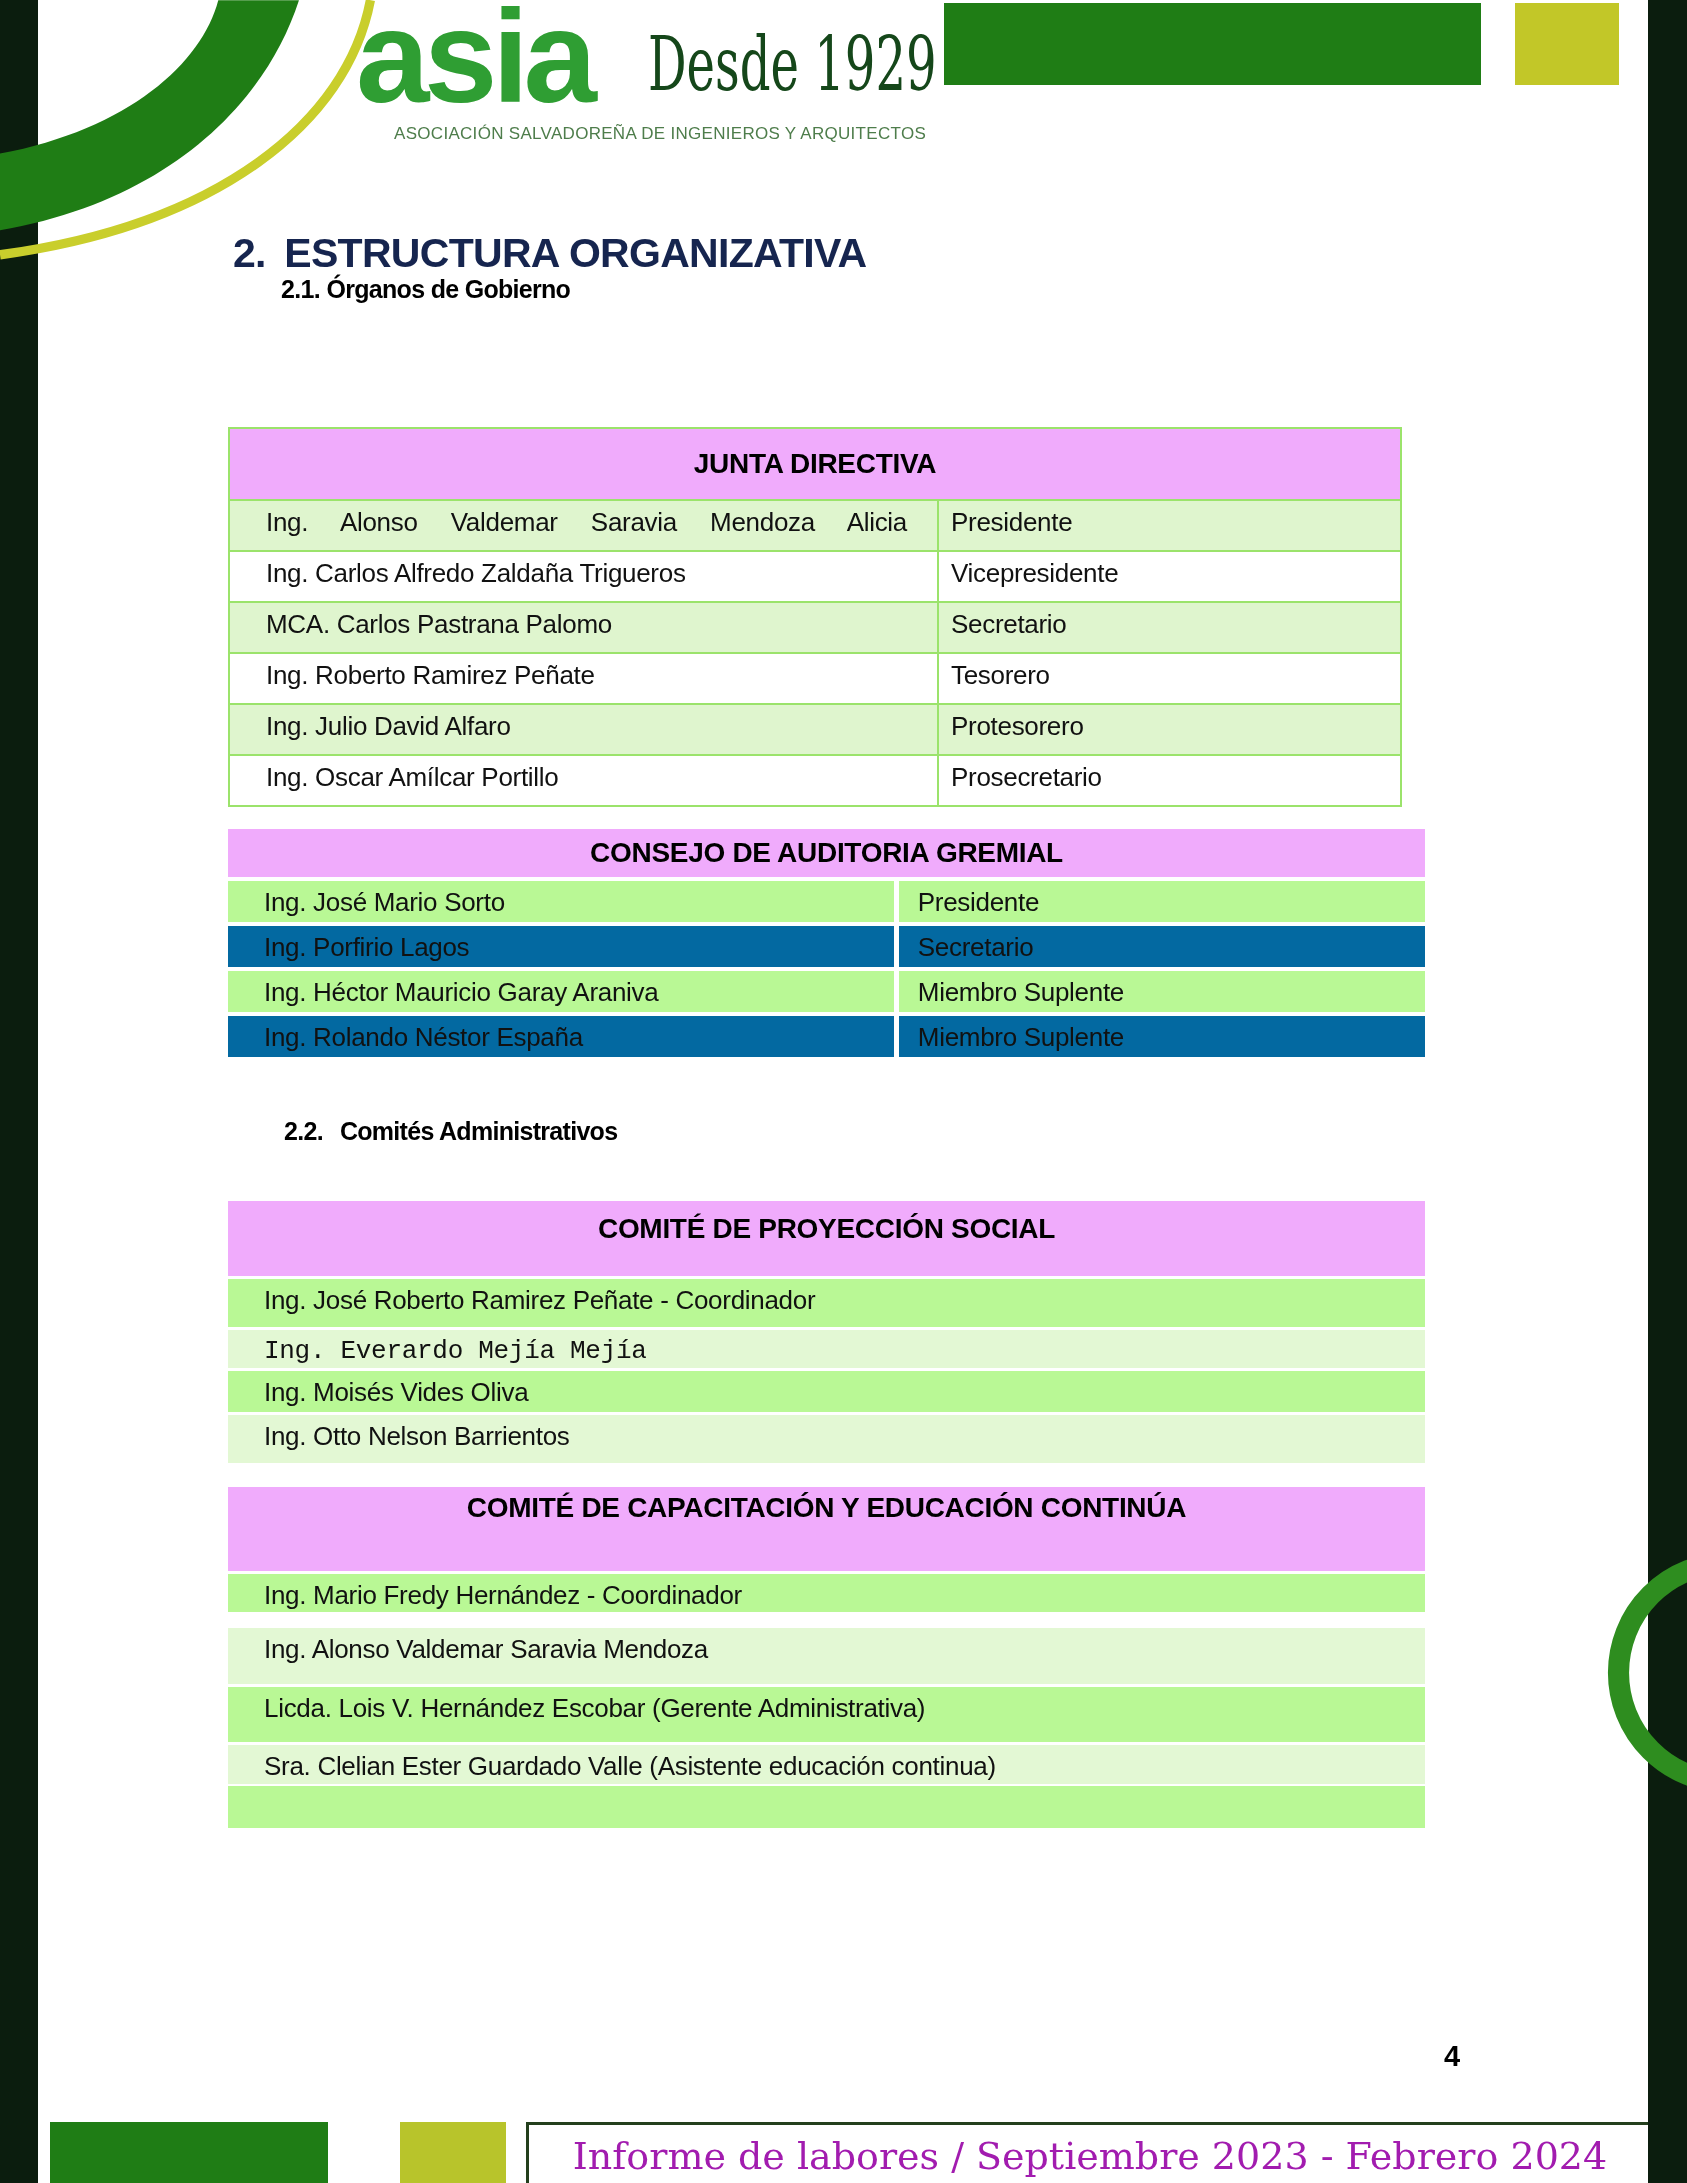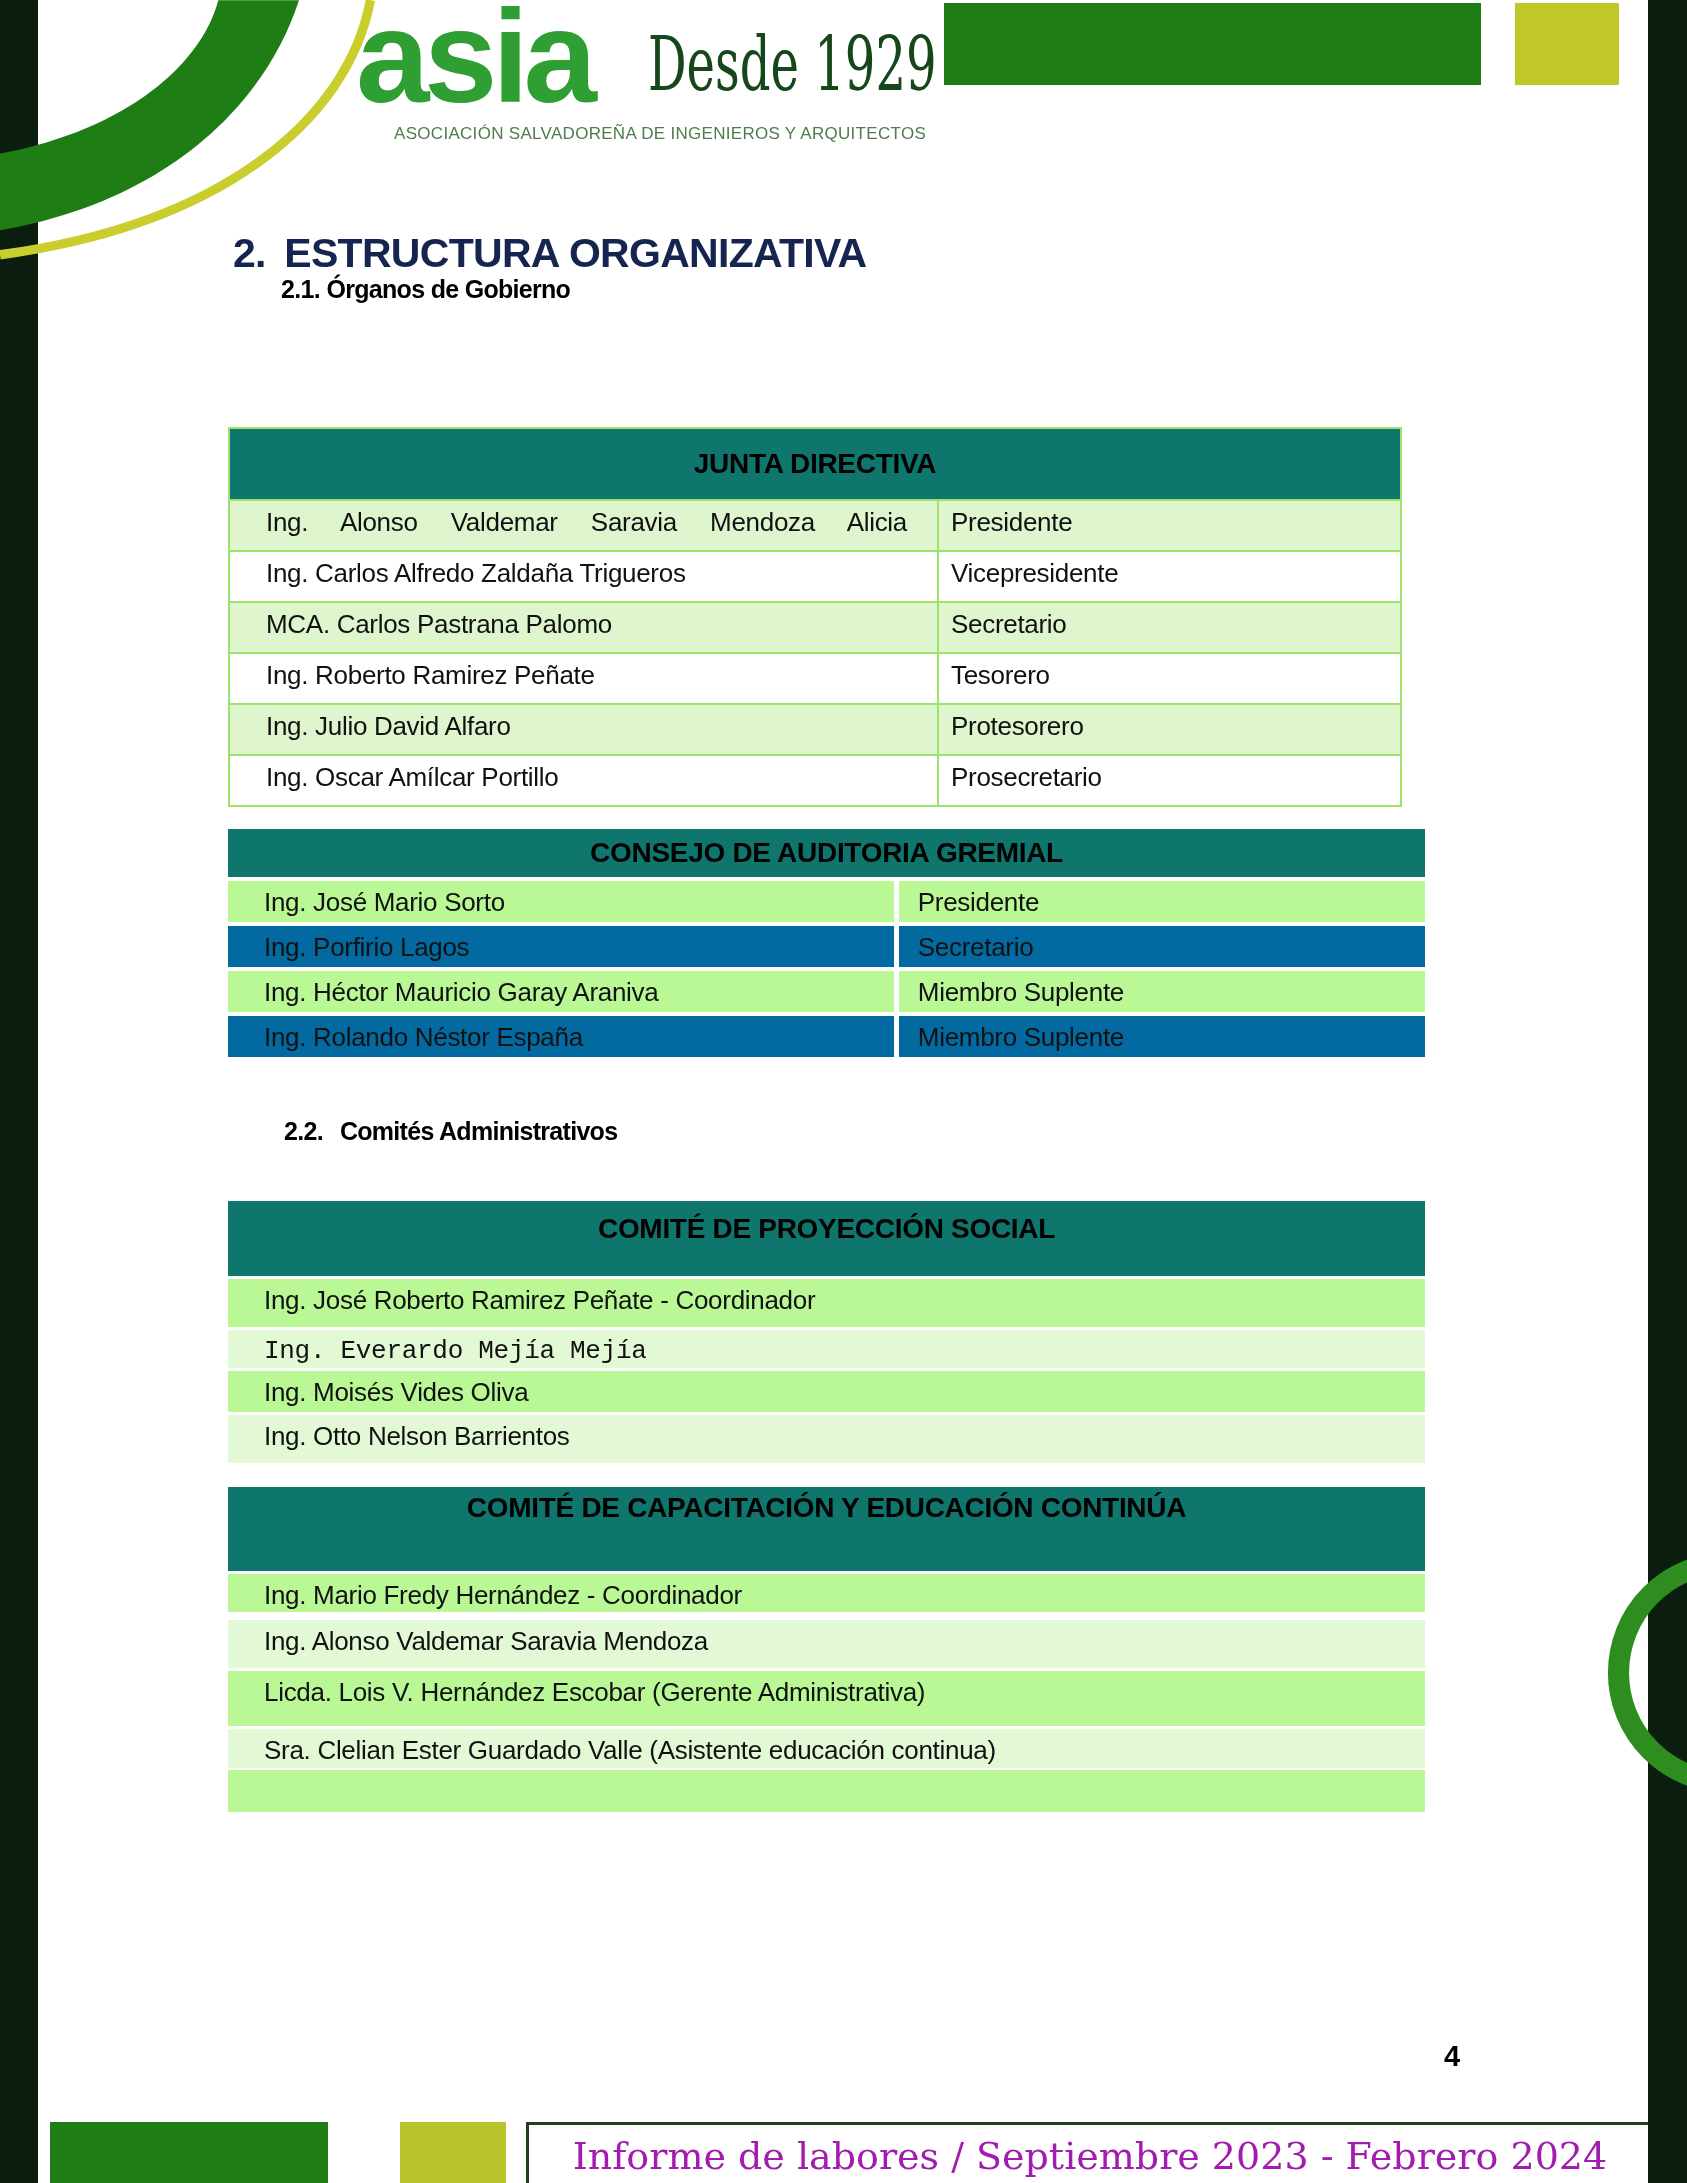--- a/index.html
+++ b/index.html
@@ -35,21 +35,21 @@
   
   .h-main{position:absolute;left:233px;top:230px;z-index:2;display:flex;gap:18.5px;
     font-size:41px;font-weight:bold;color:#16254f;letter-spacing:-0.7px;}
   .h-sub{position:absolute;z-index:2;display:flex;gap:6.6px;
     font-size:25px;font-weight:bold;color:#000;letter-spacing:-0.7px;}
   .h-sub.s21{left:281px;top:275px;}
   .h-sub.s22{left:284px;top:1117px;gap:17px;}
   
   .tbl{position:absolute;left:228px;z-index:2;}
   .tbl-hdr{display:flex;justify-content:center;align-items:center;
-    background:#0f766e;color:#000;font-weight:bold;font-size:28px;letter-spacing:-0.3px;}
+    background:#f0abfc;color:#000;font-weight:bold;font-size:28px;letter-spacing:-0.3px;}
   .cellname{font-size:26px;letter-spacing:-0.3px;padding:6px 0 0 36px;box-sizing:border-box;}
   .cellrole{font-size:26px;letter-spacing:-0.3px;padding:6px 0 0 12px;box-sizing:border-box;}
   
   .t1{top:427px;width:1174px;border:2px solid #9be36b;box-sizing:border-box;}
   .t1 .tbl-hdr{height:70px;}
   .t1 .trow{display:flex;height:49px;border-top:2px solid #9be36b;}
   .t1 .c1{width:709px;border-right:2px solid #9be36b;box-sizing:border-box;}
   .t1 .c2{flex:1;}
   .just{padding-right:30px;text-align:justify;text-align-last:justify;}
   .bg-pale{background:#dff5ce;}
@@ -170,21 +170,21 @@
     <div class="tbl-hdr">COMITÉ DE PROYECCIÓN SOCIAL</div>
     <div class="crow med" style="margin-top:2.6px;height:48px;">Ing. José Roberto Ramirez Peñate  - Coordinador</div>
     <div class="crow pale" style="margin-top:3.3px;height:38px;font-family:Liberation Mono, monospace;">Ing. Everardo Mejía Mejía</div>
     <div class="crow med" style="margin-top:3.3px;height:41px;">Ing. Moisés Vides Oliva</div>
     <div class="crow pale" style="margin-top:3.3px;height:48px;">Ing. Otto Nelson Barrientos</div>
   </div>
 
   <div class="tbl t4">
     <div class="tbl-hdr">COMITÉ DE CAPACITACIÓN Y EDUCACIÓN CONTINÚA</div>
     <div class="crow med" style="margin-top:2.6px;height:38px;">Ing. Mario Fredy Hernández - Coordinador</div>
-    <div class="crow pale" style="margin-top:8px;height:48px;">Ing. Alonso Valdemar Saravia Mendoza</div>
+    <div class="crow pale" style="margin-top:16px;height:56px;">Ing. Alonso Valdemar Saravia Mendoza</div>
     <div class="crow med" style="margin-top:3.3px;height:55px;">Licda. Lois V. Hernández Escobar (Gerente Administrativa)</div>
     <div class="crow pale" style="margin-top:2.6px;height:39px;">Sra. Clelian Ester Guardado Valle (Asistente educación continua)</div>
     <div class="crow med" style="margin-top:2.6px;height:42px;"></div>
   </div>
 
   <div class="page-number">4</div>
   <div class="footer-box">
     <div class="footer-text">Informe de labores / Septiembre 2023 - Febrero 2024</div>
   </div>
 

